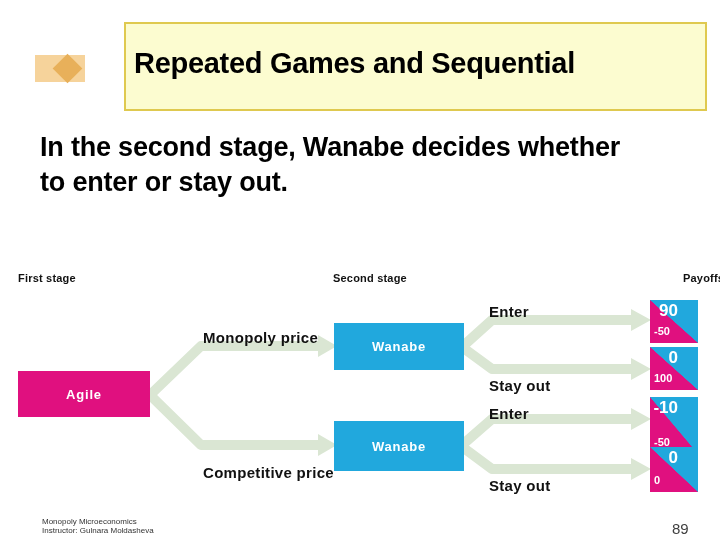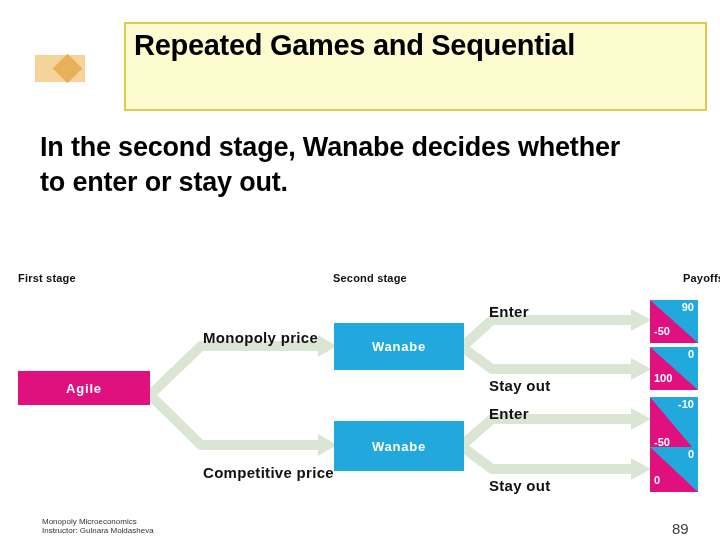--- a/index.html
+++ b/index.html
@@ -22,21 +22,21 @@
     position: absolute; left: 57px; top: 58px;
     width: 21px; height: 21px; background: #e8b05a;
     transform: rotate(45deg);
   }
   
   .title-box {
     position: absolute; left: 124px; top: 22px;
     width: 583px; height: 89px;
     background: #fcfcd0;
     border: 2px solid #dfc94f;
-    padding: 3px 8px;
+    padding: 21px 8px;
   }
   .title-text {
     font-size: 29px; font-weight: bold; line-height: 1.25;
     letter-spacing: -0.3px; color: #000;
   }
   
   .body-text {
     position: absolute; left: 40px; top: 130px; width: 660px;
     font-size: 27px; font-weight: bold; line-height: 1.3;
     letter-spacing: -0.2px; color: #000;
@@ -47,21 +47,21 @@
     position: absolute; font-size: 11px; font-weight: bold;
     letter-spacing: 0.2px; color: #111;
   }
   .hdr-first  { left: 18px;  top: 272px; }
   .hdr-second { left: 333px; top: 272px; }
   .hdr-payoffs{ left: 683px; top: 272px; }
   .node-box {
     position: absolute; display: flex; align-items: center; justify-content: center;
     color: #fff; font-size: 13px; font-weight: bold; letter-spacing: 0.8px;
   }
-  .agile-box    { left: 18px;  top: 371px; width: 132px; height: 34px; background: #e0107f; }
+  .agile-box    { left: 18px;  top: 371px; width: 132px; height: 46px; background: #e0107f; }
   .wanabe-box-1 { left: 334px; top: 323px; width: 130px; height: 47px; background: #21a8dd; }
   .wanabe-box-2 { left: 334px; top: 421px; width: 130px; height: 50px; background: #21a8dd; }
   .branch-label {
     position: absolute; font-size: 15px; font-weight: bold;
     letter-spacing: 0.3px; color: #111; white-space: nowrap;
   }
   .lbl-monopoly    { left: 203px; top: 329px; }
   .lbl-competitive { left: 203px; top: 464px; }
   .lbl-enter-1     { left: 489px; top: 303px; }
   .lbl-stayout-1   { left: 489px; top: 377px; }
@@ -70,22 +70,22 @@
   
   .payoff {
     position: absolute; left: 650px; width: 48px;
     background: linear-gradient(to top right, #e0107f 49.6%, #21a8dd 50.4%);
   }
   .payoff-1 { top: 300px; height: 43px; }
   .payoff-2 { top: 347px; height: 43px; }
   .payoff-3 { top: 397px; height: 57px; }
   .payoff-4 { top: 447px; height: 45px; }
   .pay-top {
-    position: absolute; top: 1px; right: 4px;
-    color: #fff; font-size: 11px; font-weight: bold;
+    position: absolute; top: 1px; right: 20px;
+    color: #fff; font-size: 17px; font-weight: bold;
   }
   .pay-bottom {
     position: absolute; bottom: 6px; left: 4px;
     color: #fff; font-size: 11px; font-weight: bold;
   }
   
   .footer {
     position: absolute; left: 42px; top: 517px;
     font-size: 8px; line-height: 1.15; color: #333;
   }

